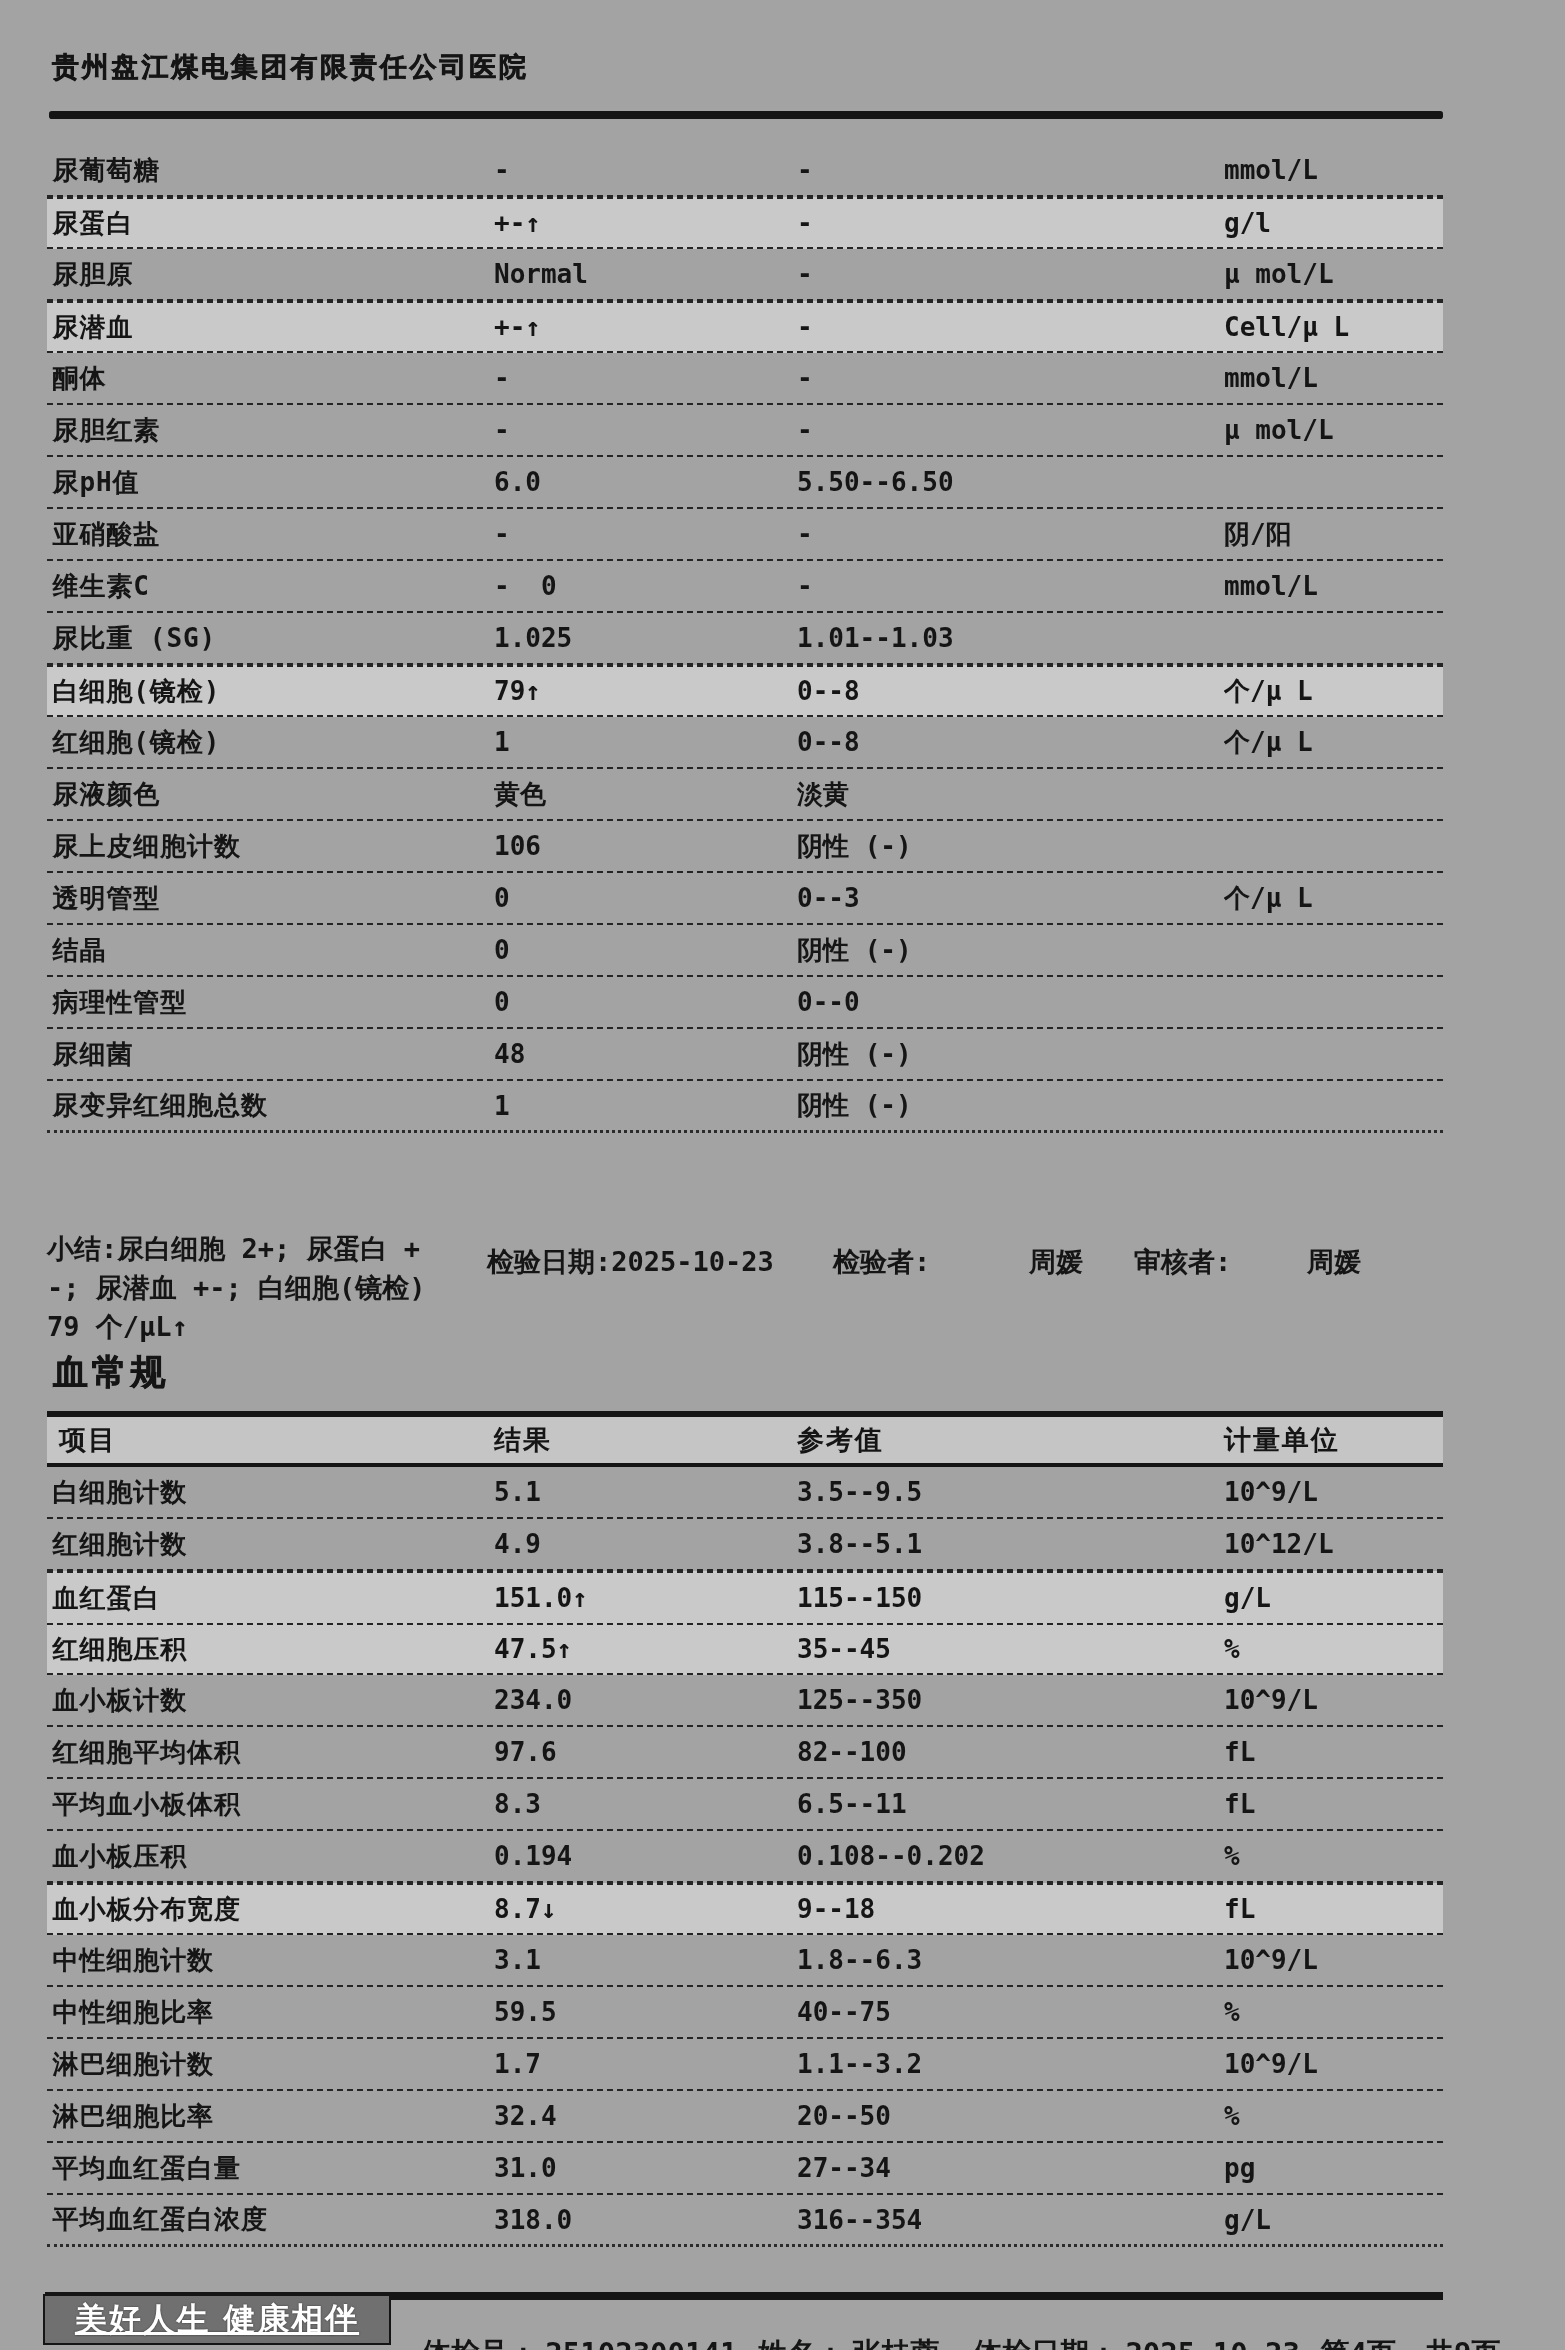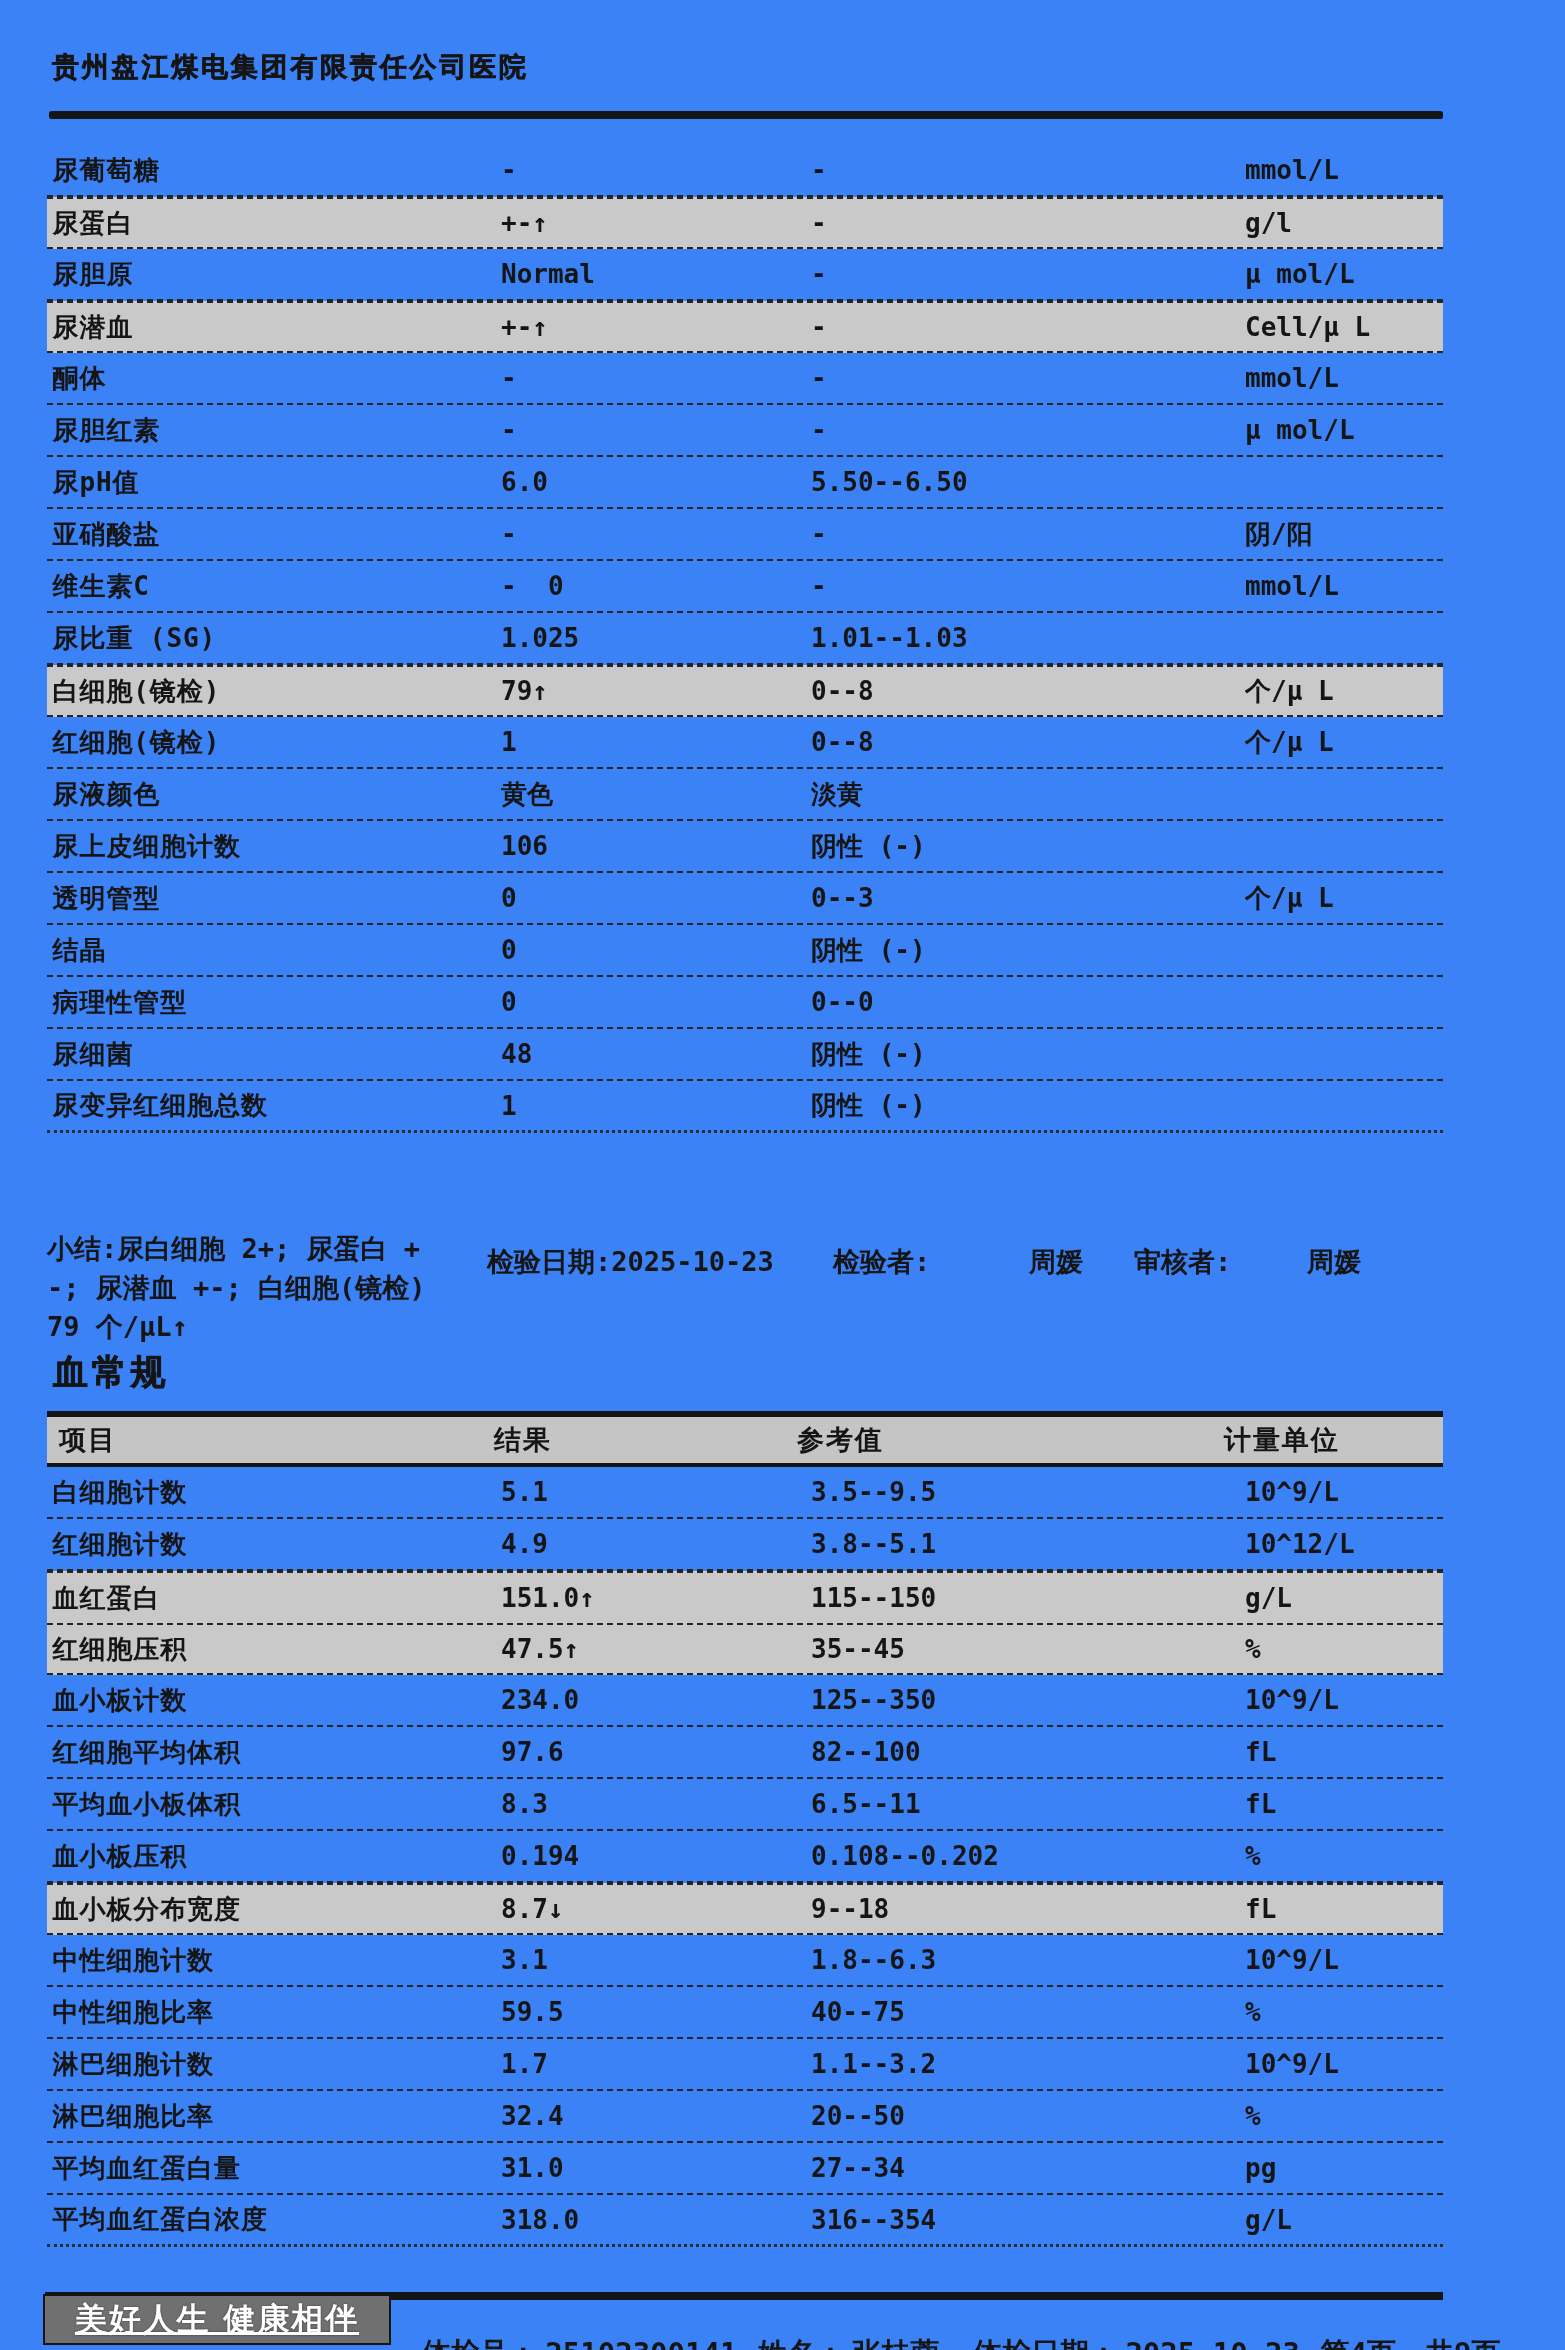--- a/index.html
+++ b/index.html
@@ -8,21 +8,21 @@
     --badge:#707070;
     --ink:#151515;
   }
   *{margin:0;padding:0;box-sizing:border-box;}
   html,body{background:#e8e8e8;}
   body{font-family:"DejaVu Sans","Liberation Sans",sans-serif;color:var(--ink);}
   .page{
     position:relative;
     width:1566px;height:2351px;
     margin:0 auto;
-    background:#3b82f6;
+    background:#a3a3a3;
     overflow:hidden;
   }
   .hospital{
     position:absolute;left:52px;top:49px;
     font-size:27px;font-weight:700;letter-spacing:2.8px;
     -webkit-text-stroke:0.6px var(--ink);
   }
   .top-rule{
     position:absolute;left:49px;top:111px;width:1394px;height:8.4px;
     background:var(--ink);border-radius:2.8px;
@@ -31,21 +31,20 @@
   .lab-table{position:absolute;left:47px;width:1396px;}
   .lab-row{
     display:grid;
     grid-template-columns:447px 303px 427px 1fr;
     align-items:center;
     height:52px;
     font-size:26px;font-weight:600;
     font-family:"DejaVu Sans Mono","DejaVu Sans","Liberation Sans",sans-serif;
     border-bottom:2.3px dashed #242424;
     white-space:pre;
-    gap:7px;
   }
   .lab-row > div{overflow:hidden;}
   .lab-row > div:first-child{padding-left:5.6px;letter-spacing:0.9px;}
   .lab-row.hl{
     background:var(--hl);
     border-top:2.3px dashed #242424;
   }
   .lab-row.no-sep{border-bottom:none;}
   .lab-row.last{border-bottom:3.7px dotted #2b2b2b;}
   

